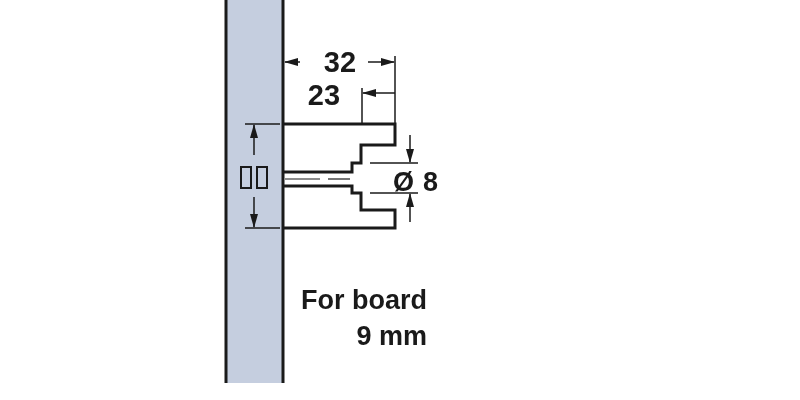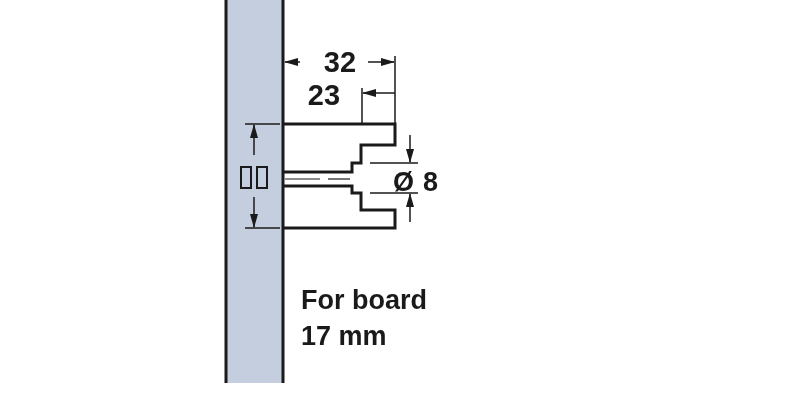--- a/index.html
+++ b/index.html
@@ -2,21 +2,21 @@
 <html><head>
   <meta charset="utf-8">
   <style>
     html, body { margin: 0; padding: 0; background: #ffffff; }
     body { width: 800px; height: 400px; position: relative; overflow: hidden; font-family: "Liberation Sans", sans-serif; }
     svg { position: absolute; left: 0; top: 0; }
     .dim-text { font-family: "Liberation Sans", sans-serif; font-weight: bold; fill: #1a1a1a; }
     .note {
       position: absolute; left: 301px; top: 282px;
       font-family: "Liberation Sans", sans-serif; font-weight: bold;
-      font-size: 27px; line-height: 36px; color: #1a1a1a;
+      font-size: 27px; line-height: 36px; color: #1a1a1a; text-align: right;
     }
     .note div { white-space: nowrap; }
   </style>
 </head>
 <body>
 
 <svg width="800" height="400" viewBox="0 0 800 400">
   <defs>
     <marker id="arrow" markerWidth="14" markerHeight="8" refX="13" refY="4" orient="auto" markerUnits="userSpaceOnUse">
       <path d="M0,0 L14,4 L0,8 Z" fill="#1a1a1a"></path>
@@ -68,14 +68,14 @@
     <line x1="370" y1="193" x2="418" y2="193"></line>
     <line x1="410" y1="135" x2="410" y2="162" marker-end="url(#arrow)"></line>
     <line x1="410" y1="222" x2="410" y2="194" marker-end="url(#arrow)"></line>
   </g>
   <text class="dim-text" x="393" y="191" font-size="27">Ø</text>
   <text class="dim-text" x="423" y="191" font-size="27">8</text>
 </svg>
 
 <div class="note">
   <div>For board</div>
-  <div>17 mm</div>
+  <div>9 mm</div>
 </div>
 
 </body></html>

